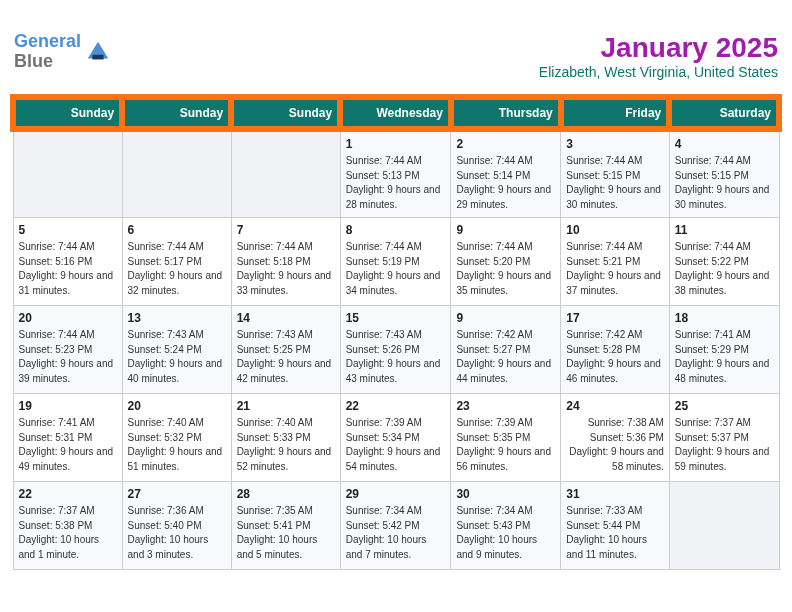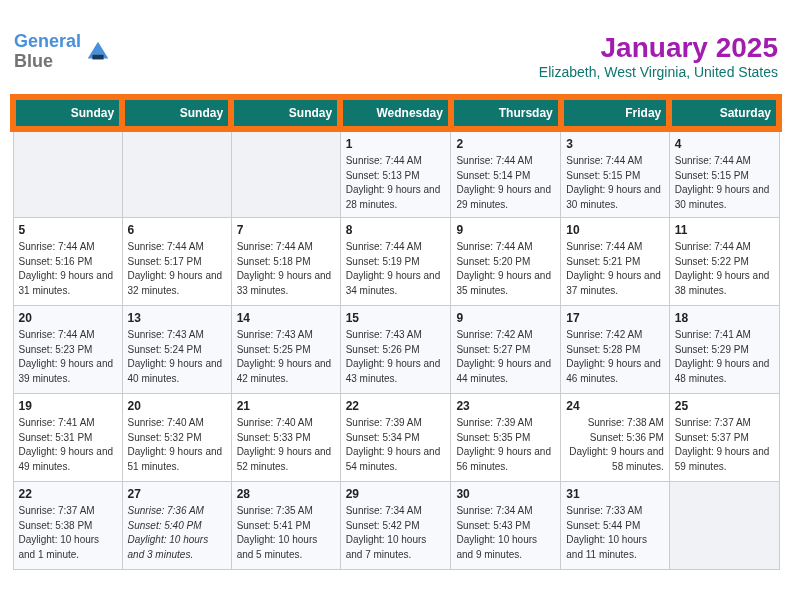--- a/index.html
+++ b/index.html
@@ -289,21 +289,21 @@
       </tr>
       <tr>
         <td>
           <div class="day-num">22</div>
           <div class="day-detail" style="white-space: pre-line;">Sunrise: 7:37 AM
 Sunset: 5:38 PM
 Daylight: 10 hours and 1 minute.</div>
         </td>
         <td>
           <div class="day-num">27</div>
-          <div class="day-detail" style="white-space: pre-line; font-style: italic;">Sunrise: 7:36 AM
+          <div class="day-detail" style="white-space: pre-line;">Sunrise: 7:36 AM
 Sunset: 5:40 PM
 Daylight: 10 hours and 3 minutes.</div>
         </td>
         <td>
           <div class="day-num">28</div>
           <div class="day-detail" style="white-space: pre-line;">Sunrise: 7:35 AM
 Sunset: 5:41 PM
 Daylight: 10 hours and 5 minutes.</div>
         </td>
         <td>

